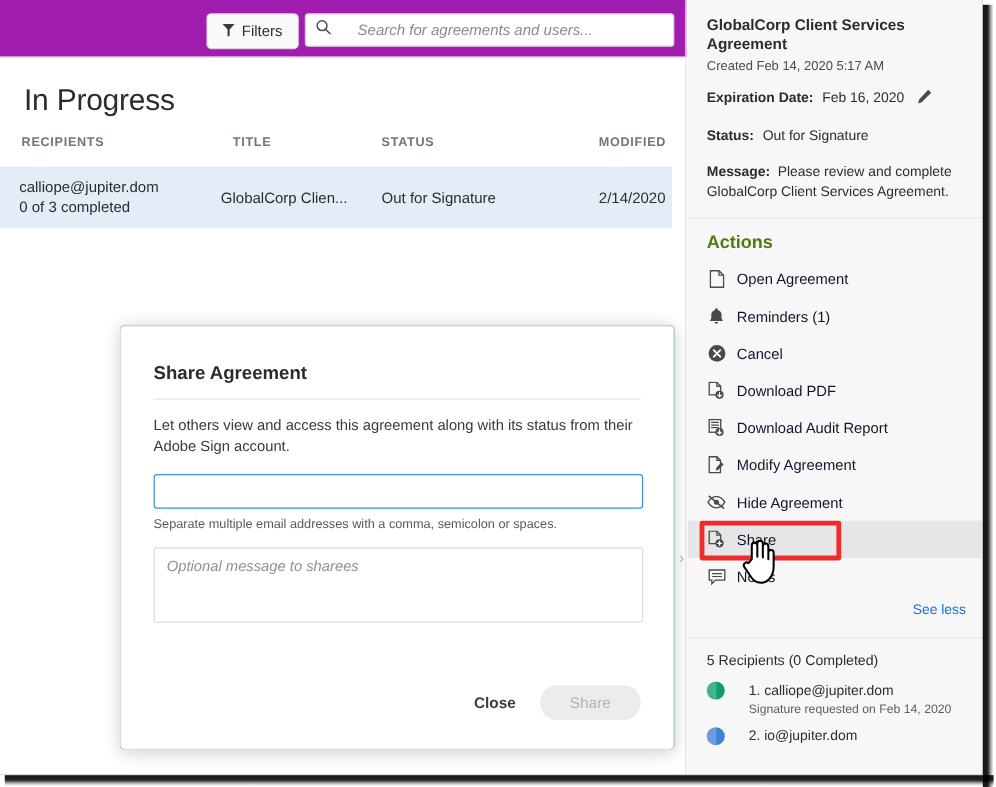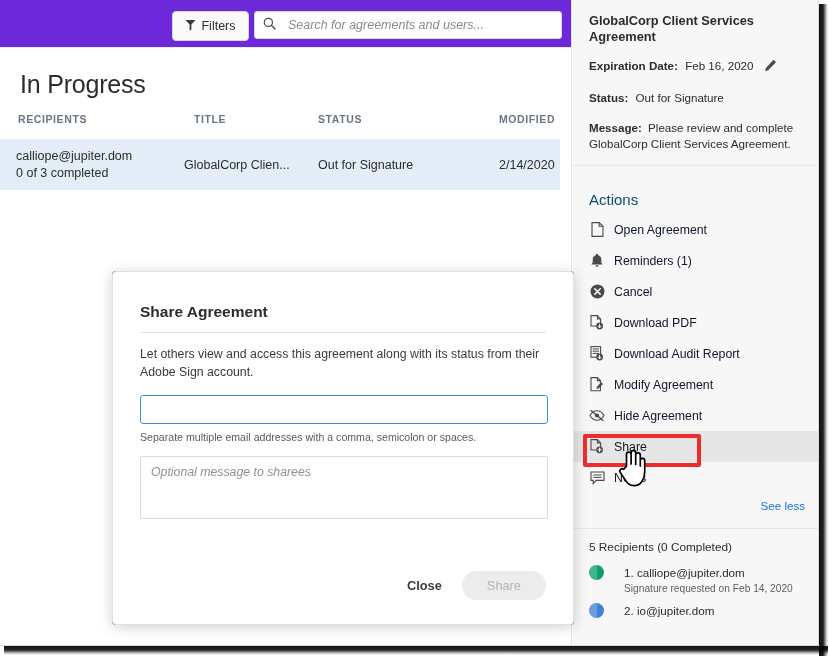--- a/index.html
+++ b/index.html
@@ -51,21 +51,21 @@
     height: 9px;
     background: linear-gradient(to bottom, rgba(0,0,0,0.92) 0%, rgba(0,0,0,0.85) 45%, rgba(0,0,0,0.22) 80%, rgba(0,0,0,0) 100%);
   }
 
   
   .topbar {
     position: absolute;
     left: 0; top: 0;
     width: 572px;
     height: 48px;
-    background: #6d28d9;
+    background: #a21caf;
     border-bottom: 1px solid #eaeaea;
     box-sizing: border-box;
     display: flex;
     align-items: center;
   }
   .filters-btn {
     position: absolute;
     left: 172px; top: 11px;
     width: 75px; height: 28px;
     background: #fafafa;
@@ -83,21 +83,21 @@
     position: absolute;
     left: 254px; top: 11px;
     width: 308px; height: 28px;
     background: #ffffff;
     border: 1px solid #d6d6d6;
     border-radius: 3px;
     display: flex;
     align-items: center;
     padding: 2px 8px;
     box-sizing: border-box;
-    gap: 12px;
+    gap: 22px;
     cursor: text;
   }
   .search-input {
     border: none;
     outline: none;
     flex: 1;
     font-family: "Liberation Sans", sans-serif;
     font-size: 12.5px;
     font-style: italic;
     color: #6e6e6e;
@@ -209,24 +209,23 @@
   .pencil-icon {
     display: inline-block;
     vertical-align: -2px;
     margin-left: 7px;
     cursor: pointer;
   }
 
   .panel-actions { padding: 12px 0 6px 0; }
   .actions-title {
     font-size: 15px;
-    font-weight: normal;
-    color: #0c4a6e;
+    font-weight: bold;
+    color: #4d7c0f;
     padding: 0 16px 6px 16px;
-    margin-top: 13px;
   }
   .action-item {
     display: flex;
     align-items: center;
     gap: 9px;
     height: 31px;
     padding: 0 16px;
     font-size: 12.3px;
     color: #0f172a;
     cursor: pointer;
@@ -290,21 +289,21 @@
     position: absolute;
     left: 617px; top: 449px;
     width: 30px; height: 38px;
     z-index: 50;
     pointer-events: none;
   }
 
   
   .modal-shadow {
     position: absolute;
-    left: 112px; top: 271px;
+    left: 100px; top: 271px;
     width: 462px; height: 354px;
     border-radius: 4px;
     box-shadow: 0 2px 14px rgba(0,0,0,0.19);
     background: #0369a1;
     z-index: 30;
   }
   .modal {
     position: absolute;
     left: 0; top: 0;
     width: 462px; height: 354px;
@@ -439,20 +438,21 @@
       </div>
     </div>
 
     <div class="panel-divider"></div>
     <div class="collapse-chevron">›</div>
 
     <div class="panel">
 
       <div class="panel-head">
         <div class="agr-title">GlobalCorp Client Services Agreement</div>
+        <div class="agr-created">Created Feb 14, 2020 5:17 AM</div>
 
         <div class="meta-line">
           <b>Expiration Date:</b>
           <span style="margin-left:4px;">Feb 16, 2020</span>
           <span class="pencil-icon">
             <svg width="13" height="13" viewBox="0 0 14 14">
               <path d="M10.2 0.9 L12.9 3.6 L4.4 12.1 L1.2 13.1 L2.1 9.7 Z" fill="#4a4a4a"></path>
             </svg>
           </span>
         </div>

